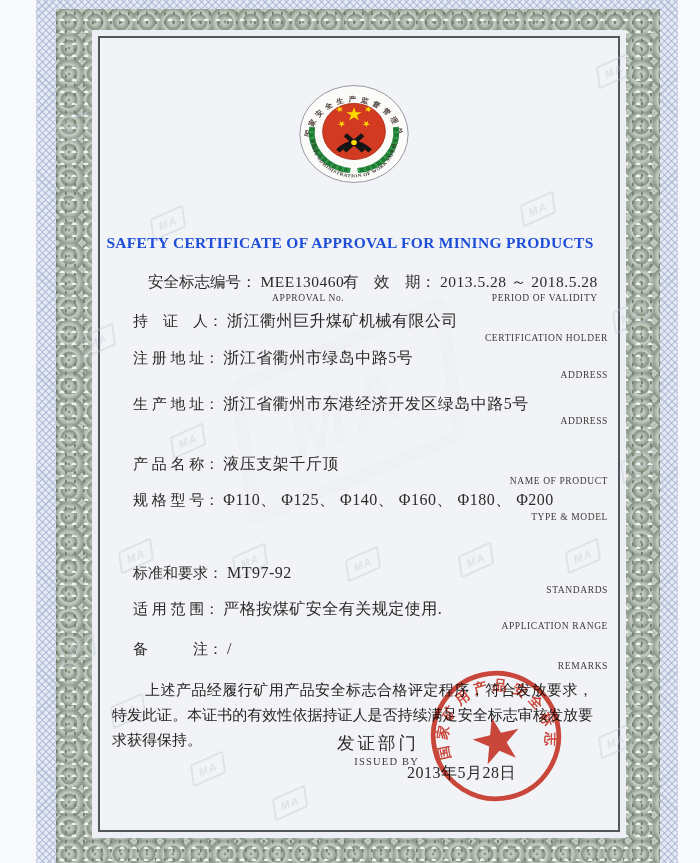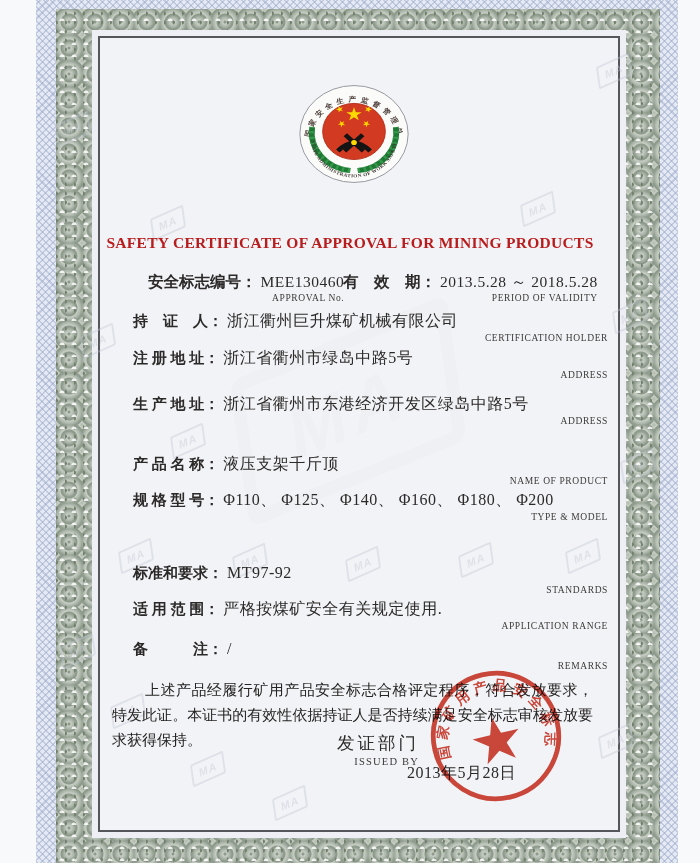--- a/index.html
+++ b/index.html
@@ -41,24 +41,24 @@
   }
   .wm.big{transform:rotate(-22deg) skewX(-14deg) scale(6.5);opacity:.06;}
   
   .content{position:absolute;inset:0;z-index:2;}
   .title{
     position:absolute;top:186px;left:0;width:100%;text-align:center;
     font-size:33px;font-weight:bold;letter-spacing:10px;text-indent:10px;color:#2e2927;
   }
   .subtitle{
     position:absolute;top:234px;left:0;width:100%;text-align:center;
-    font-size:15.5px;font-weight:bold;letter-spacing:.3px;color:#b91c1c;
+    font-size:15.5px;font-weight:bold;letter-spacing:.3px;color:#1d4ed8;
   }
   .blk{position:absolute;line-height:19px;}
-  .lbl{font-weight:bold;font-size:15.5px;}
+  .lbl{font-weight:normal;font-size:15.5px;}
   .val{font-size:15.5px;letter-spacing:.5px;padding-left:4px;text-align:right;}
   .en{font-size:9.5px;letter-spacing:.6px;color:#3c3a38;line-height:12px;margin-top:1px;
       font-family:"Liberation Serif","DejaVu Serif",serif;text-align:right;}
   .row{position:absolute;left:133px;width:475px;line-height:20px;}
   .row .lbl{font-size:15px;}
   .row .val{font-size:16px;}
   .statement{
     position:absolute;left:112px;top:678px;width:481px;
     font-size:15px;line-height:25px;text-indent:2.2em;text-align:justify;color:#262423;
   }

